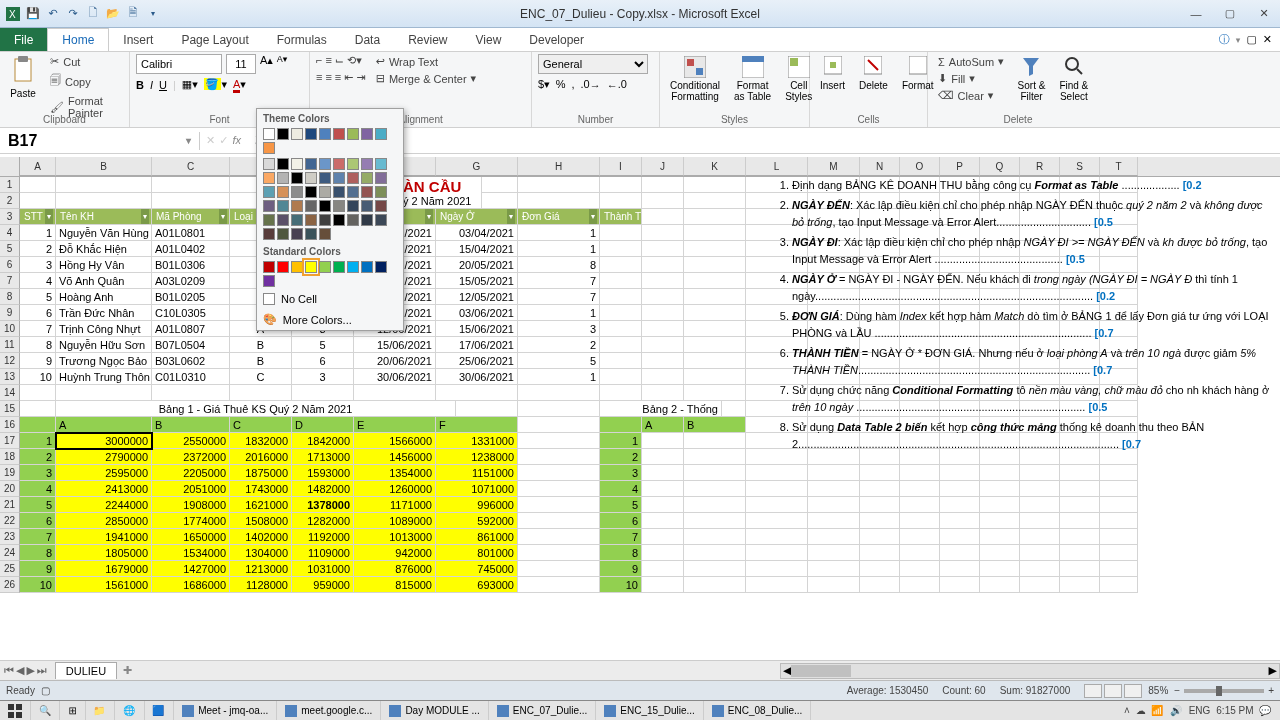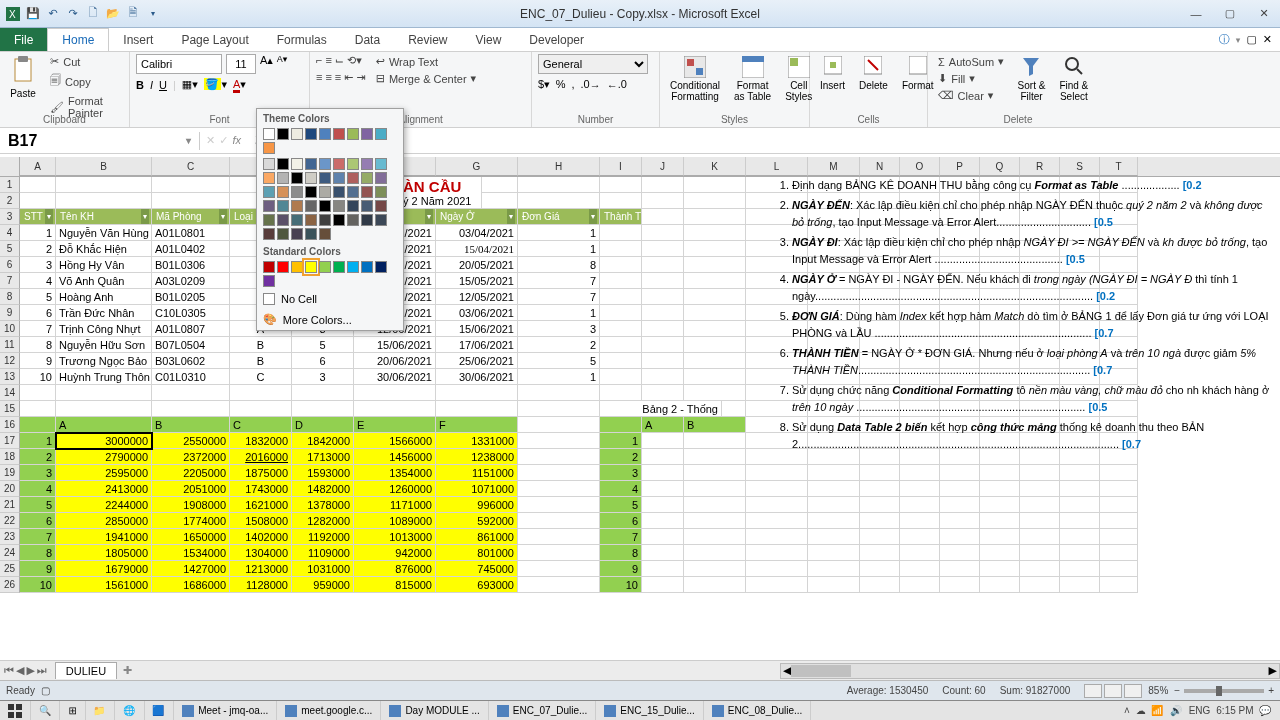--- a/index.html
+++ b/index.html
@@ -941,21 +941,21 @@
       <div class="cell ctr" style="left: 272px; top: 48px; width: 62px;"></div>
       <div class="cell num" style="left: 334px; top: 48px; width: 82px;">4/2021</div>
       <div class="cell num" style="left: 416px; top: 48px; width: 82px;">03/04/2021</div>
       <div class="cell num" style="left: 498px; top: 48px; width: 82px;">1</div>
       <div class="cell num" style="left: 0px; top: 64px; width: 36px;">2</div>
       <div class="cell " style="left: 36px; top: 64px; width: 96px;">Đỗ Khắc Hiện</div>
       <div class="cell " style="left: 132px; top: 64px; width: 78px;">A01L0402</div>
       <div class="cell ctr" style="left: 210px; top: 64px; width: 62px;"></div>
       <div class="cell ctr" style="left: 272px; top: 64px; width: 62px;"></div>
       <div class="cell num" style="left: 334px; top: 64px; width: 82px;">4/2021</div>
-      <div class="cell num" style="left: 416px; top: 64px; width: 82px; font-family: Liberation Serif, serif;">15/04/2021</div>
+      <div class="cell num" style="left: 416px; top: 64px; width: 82px;">15/04/2021</div>
       <div class="cell num" style="left: 498px; top: 64px; width: 82px;">1</div>
       <div class="cell num" style="left: 0px; top: 80px; width: 36px;">3</div>
       <div class="cell " style="left: 36px; top: 80px; width: 96px;">Hồng Hy Vân</div>
       <div class="cell " style="left: 132px; top: 80px; width: 78px;">B01L0306</div>
       <div class="cell ctr" style="left: 210px; top: 80px; width: 62px;">B</div>
       <div class="cell ctr" style="left: 272px; top: 80px; width: 62px;">3</div>
       <div class="cell num" style="left: 334px; top: 80px; width: 82px;">12/05/2021</div>
       <div class="cell num" style="left: 416px; top: 80px; width: 82px;">20/05/2021</div>
       <div class="cell num" style="left: 498px; top: 80px; width: 82px;">8</div>
       <div class="cell num" style="left: 0px; top: 96px; width: 36px;">4</div>
@@ -1007,38 +1007,39 @@
       <div class="cell num" style="left: 416px; top: 176px; width: 82px;">25/06/2021</div>
       <div class="cell num" style="left: 498px; top: 176px; width: 82px;">5</div>
       <div class="cell num" style="left: 0px; top: 192px; width: 36px;">10</div>
       <div class="cell " style="left: 36px; top: 192px; width: 96px;">Huỳnh Trung Thôn</div>
       <div class="cell " style="left: 132px; top: 192px; width: 78px;">C01L0310</div>
       <div class="cell ctr" style="left: 210px; top: 192px; width: 62px;">C</div>
       <div class="cell ctr" style="left: 272px; top: 192px; width: 62px;">3</div>
       <div class="cell num" style="left: 334px; top: 192px; width: 82px;">30/06/2021</div>
       <div class="cell num" style="left: 416px; top: 192px; width: 82px;">30/06/2021</div>
       <div class="cell num" style="left: 498px; top: 192px; width: 82px;">1</div>
+      <div class="cell ctr overflow" style="left: 36px; top: 224px; width: 400px; text-align: center;">Bảng 1 - Giá Thuê KS Quý 2 Năm 2021</div>
       <div class="cell green-hdr" style="left: 0px; top: 240px; width: 36px;"></div>
       <div class="cell green-hdr" style="left: 36px; top: 240px; width: 96px;">A</div>
       <div class="cell green-hdr" style="left: 132px; top: 240px; width: 78px;">B</div>
       <div class="cell green-hdr" style="left: 210px; top: 240px; width: 62px;">C</div>
       <div class="cell green-hdr" style="left: 272px; top: 240px; width: 62px;">D</div>
       <div class="cell green-hdr" style="left: 334px; top: 240px; width: 82px;">E</div>
       <div class="cell green-hdr" style="left: 416px; top: 240px; width: 82px;">F</div>
       <div class="cell green-hdr num" style="left: 0px; top: 256px; width: 36px;">1</div>
       <div class="cell yellow num" style="left: 36px; top: 256px; width: 96px;">3000000</div>
       <div class="cell yellow num" style="left: 132px; top: 256px; width: 78px;">2550000</div>
       <div class="cell yellow num" style="left: 210px; top: 256px; width: 62px;">1832000</div>
       <div class="cell yellow num" style="left: 272px; top: 256px; width: 62px;">1842000</div>
       <div class="cell yellow num" style="left: 334px; top: 256px; width: 82px;">1566000</div>
       <div class="cell yellow num" style="left: 416px; top: 256px; width: 82px;">1331000</div>
       <div class="cell green-hdr num" style="left: 0px; top: 272px; width: 36px;">2</div>
       <div class="cell yellow num" style="left: 36px; top: 272px; width: 96px;">2790000</div>
       <div class="cell yellow num" style="left: 132px; top: 272px; width: 78px;">2372000</div>
-      <div class="cell yellow num" style="left: 210px; top: 272px; width: 62px; text-decoration: underline;">2016000</div>
+      <div class="cell yellow num" style="left: 210px; top: 272px; width: 62px;">2016000</div>
       <div class="cell yellow num" style="left: 272px; top: 272px; width: 62px;">1713000</div>
       <div class="cell yellow num" style="left: 334px; top: 272px; width: 82px;">1456000</div>
       <div class="cell yellow num" style="left: 416px; top: 272px; width: 82px;">1238000</div>
       <div class="cell green-hdr num" style="left: 0px; top: 288px; width: 36px;">3</div>
       <div class="cell yellow num" style="left: 36px; top: 288px; width: 96px;">2595000</div>
       <div class="cell yellow num" style="left: 132px; top: 288px; width: 78px;">2205000</div>
       <div class="cell yellow num" style="left: 210px; top: 288px; width: 62px;">1875000</div>
       <div class="cell yellow num" style="left: 272px; top: 288px; width: 62px;">1593000</div>
       <div class="cell yellow num" style="left: 334px; top: 288px; width: 82px;">1354000</div>
       <div class="cell yellow num" style="left: 416px; top: 288px; width: 82px;">1151000</div>
@@ -1046,21 +1047,21 @@
       <div class="cell yellow num" style="left: 36px; top: 304px; width: 96px;">2413000</div>
       <div class="cell yellow num" style="left: 132px; top: 304px; width: 78px;">2051000</div>
       <div class="cell yellow num" style="left: 210px; top: 304px; width: 62px;">1743000</div>
       <div class="cell yellow num" style="left: 272px; top: 304px; width: 62px;">1482000</div>
       <div class="cell yellow num" style="left: 334px; top: 304px; width: 82px;">1260000</div>
       <div class="cell yellow num" style="left: 416px; top: 304px; width: 82px;">1071000</div>
       <div class="cell green-hdr num" style="left: 0px; top: 320px; width: 36px;">5</div>
       <div class="cell yellow num" style="left: 36px; top: 320px; width: 96px;">2244000</div>
       <div class="cell yellow num" style="left: 132px; top: 320px; width: 78px;">1908000</div>
       <div class="cell yellow num" style="left: 210px; top: 320px; width: 62px;">1621000</div>
-      <div class="cell yellow num" style="left: 272px; top: 320px; width: 62px;">1378000</div>
+      <div class="cell yellow num" style="left: 272px; top: 320px; width: 62px; font-weight: bold;">1378000</div>
       <div class="cell yellow num" style="left: 334px; top: 320px; width: 82px;">1171000</div>
       <div class="cell yellow num" style="left: 416px; top: 320px; width: 82px;">996000</div>
       <div class="cell green-hdr num" style="left: 0px; top: 336px; width: 36px;">6</div>
       <div class="cell yellow num" style="left: 36px; top: 336px; width: 96px;">2850000</div>
       <div class="cell yellow num" style="left: 132px; top: 336px; width: 78px;">1774000</div>
       <div class="cell yellow num" style="left: 210px; top: 336px; width: 62px;">1508000</div>
       <div class="cell yellow num" style="left: 272px; top: 336px; width: 62px;">1282000</div>
       <div class="cell yellow num" style="left: 334px; top: 336px; width: 82px;">1089000</div>
       <div class="cell yellow num" style="left: 416px; top: 336px; width: 82px;">592000</div>
       <div class="cell green-hdr num" style="left: 0px; top: 352px; width: 36px;">7</div>

